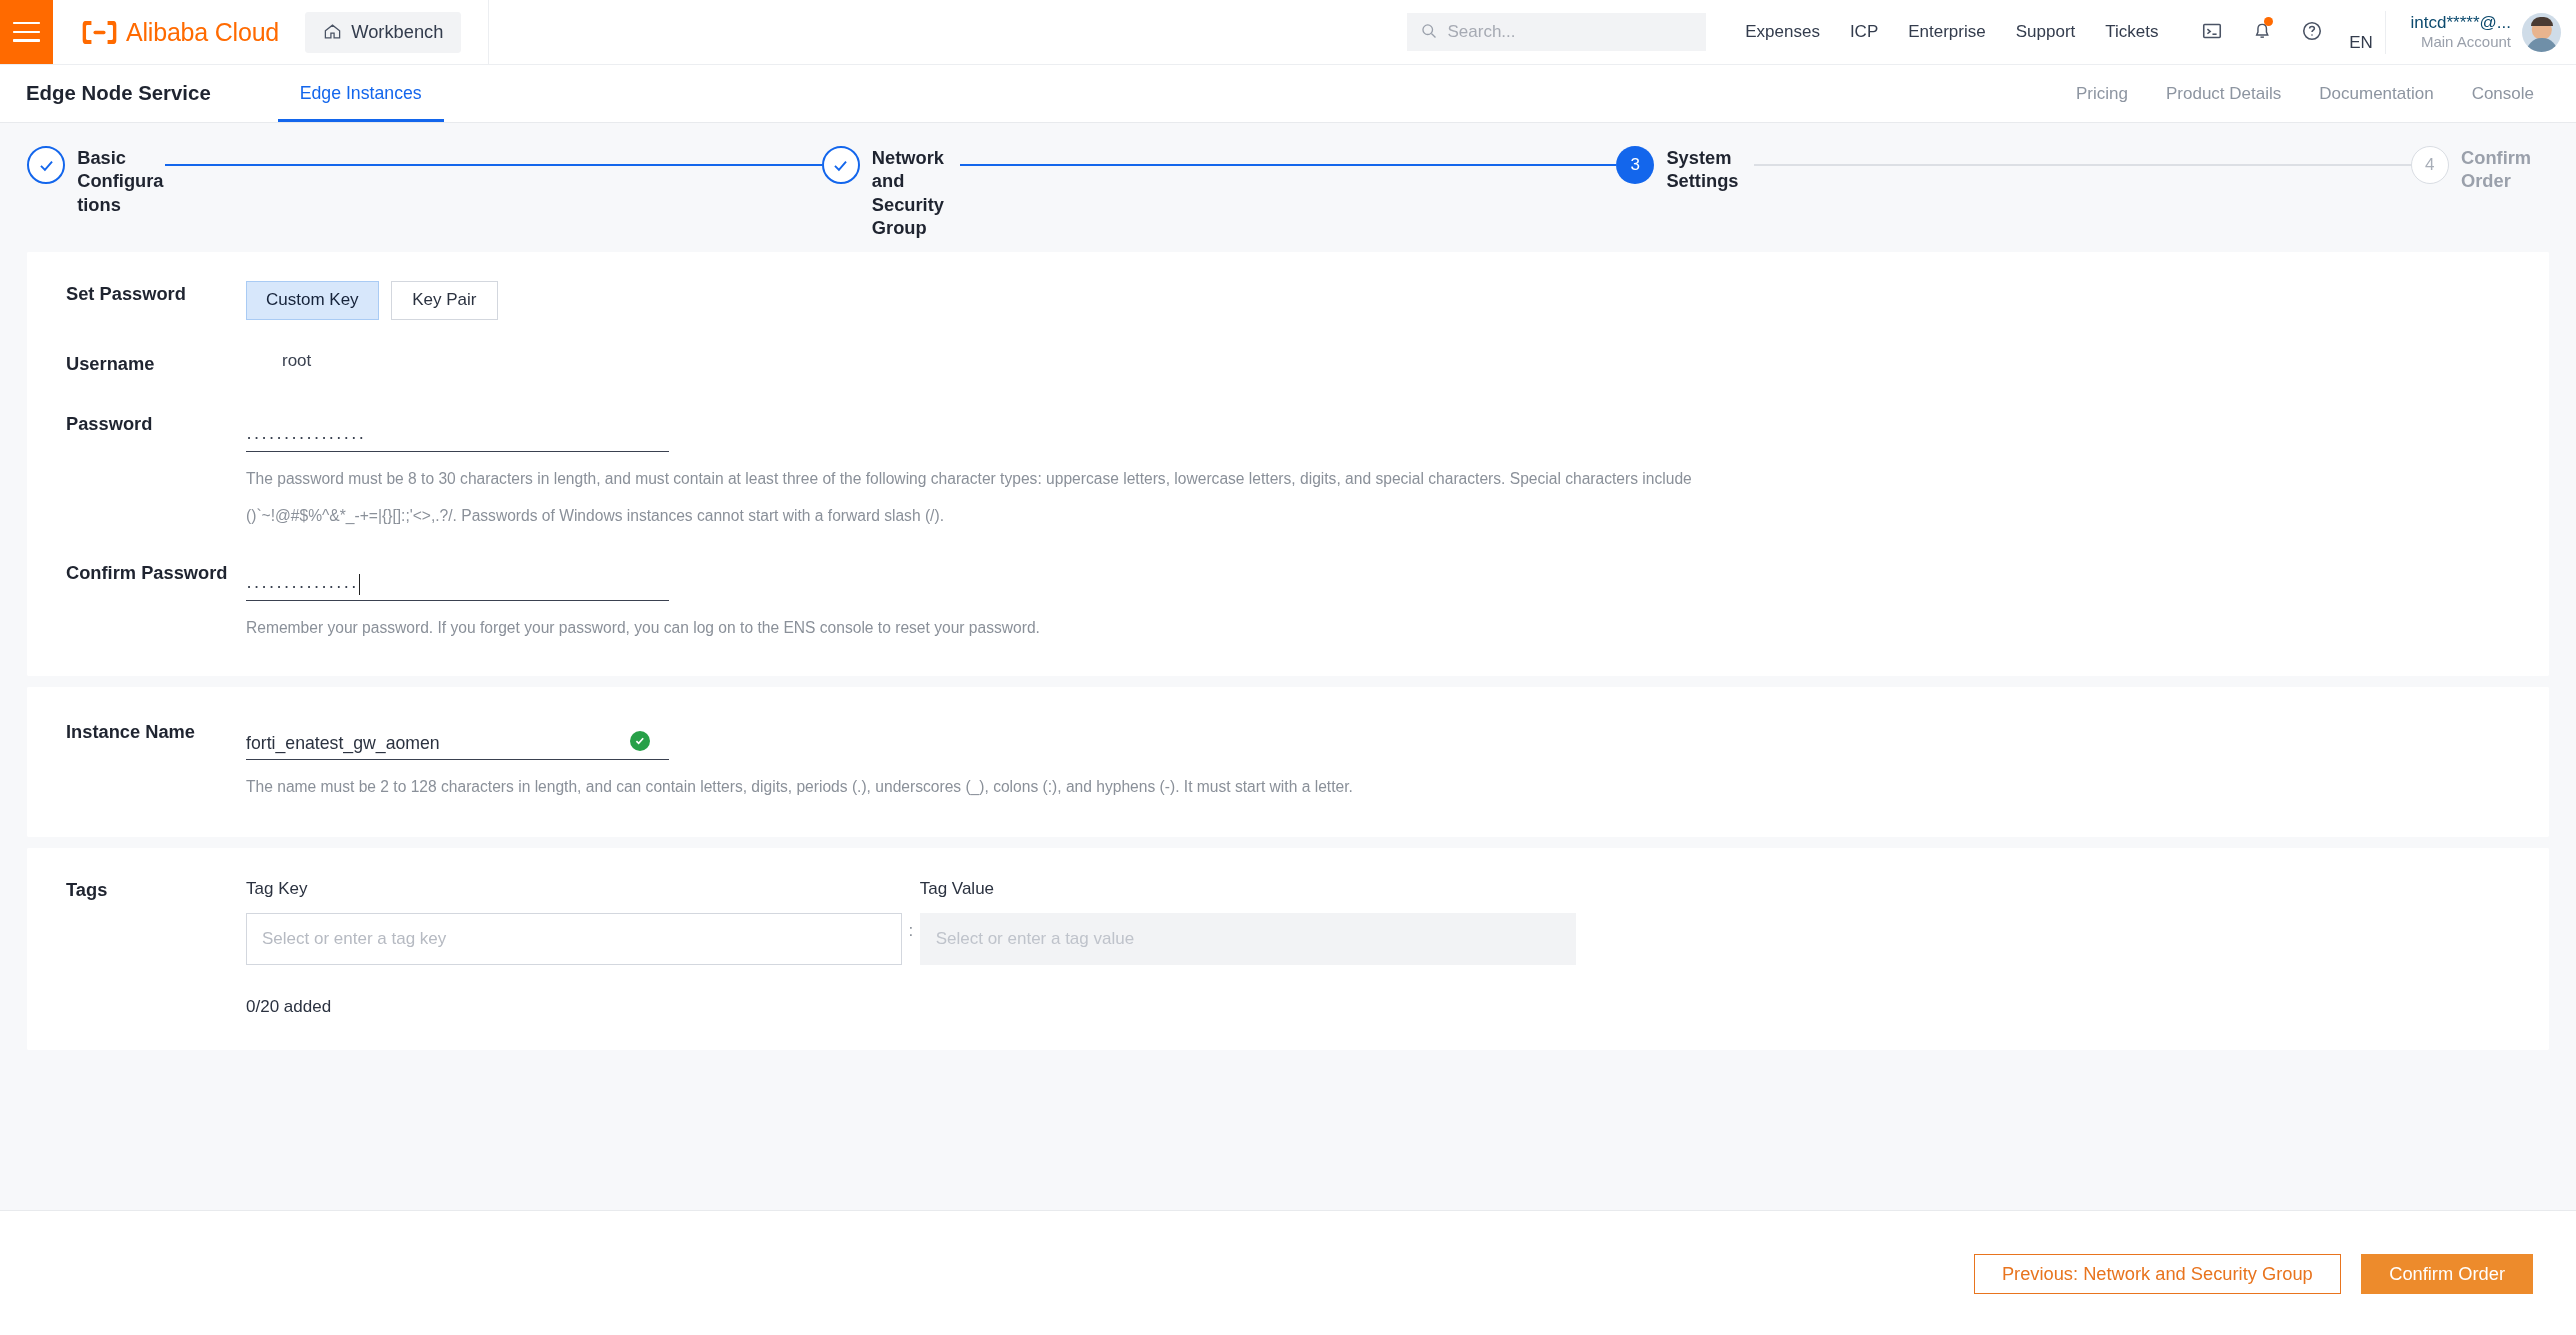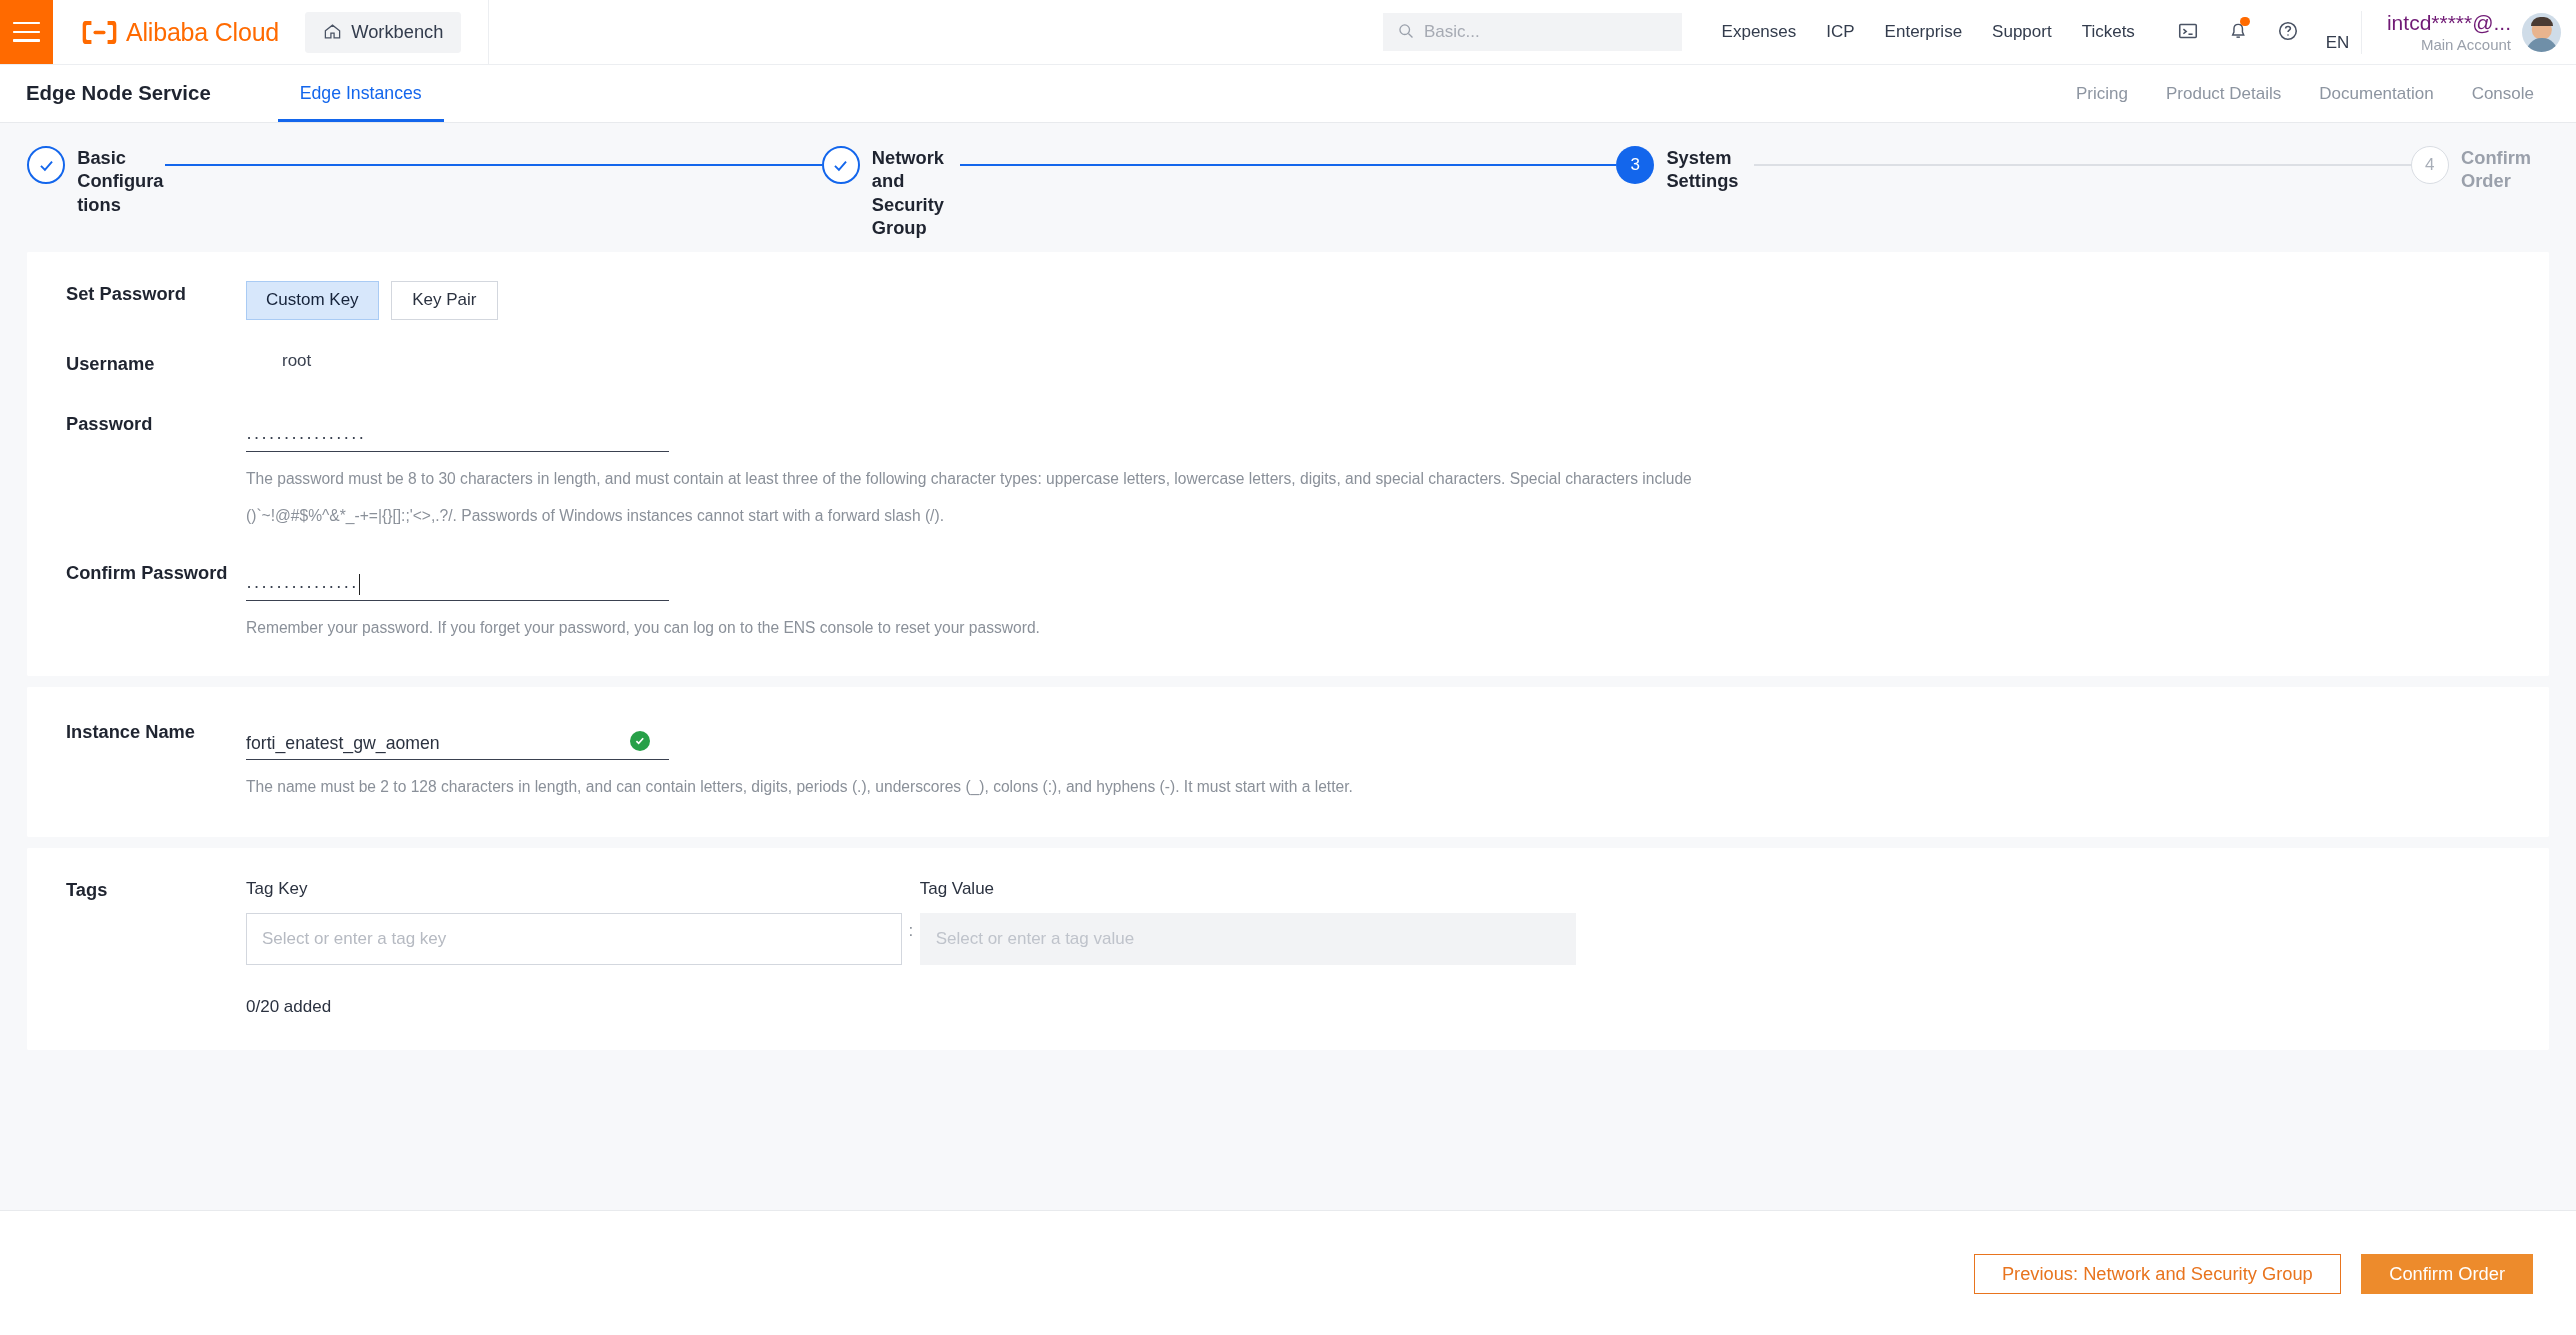--- a/index.html
+++ b/index.html
@@ -47,21 +47,21 @@
   }
   .topicons { display: flex; align-items: flex-end; gap: 0; margin-left: 13.6px; align-self: center; }
   .topicon { width: 50px; height: 41px; display: flex; align-items: center; justify-content: center; position: relative; cursor: pointer; }
   .dot-badge { position: absolute; top: 5.4px; right: 13.6px; width: 9.5px; height: 9.5px; border-radius: 50%; background: #ff6a00; }
   .lang { font-size: 17px; color: #333c4d; padding: 0 12.2px; cursor: pointer; }
   .account {
     display: flex; align-items: center; gap: 11px; padding: 0 15px 0 24.5px;
     border-left: 0.7px solid #eceef1; height: 43px; align-self: center; cursor: pointer;
   }
   .account-text { display: flex; flex-direction: column; align-items: flex-end; line-height: 1.25; }
-  .account-name { font-size: 21px; color: #701a75; white-space: nowrap; }
+  .account-name { font-size: 17px; color: #0c4a6e; white-space: nowrap; }
   .account-role { font-size: 15px; color: #9aa0ab; white-space: nowrap; }
   .avatar {
     width: 39px; height: 39px; border-radius: 50%; background: #cfdce8; position: relative; overflow: hidden; flex: 0 0 39px;
   }
   .avatar .face { position: absolute; left: 50%; top: 6.8px; transform: translateX(-50%); width: 20.4px; height: 20.4px; border-radius: 50%; background: #e8b48e; }
   .avatar .hair { position: absolute; left: 50%; top: 4.1px; transform: translateX(-50%); width: 22px; height: 9.5px; border-radius: 11px 11px 0 0; background: #4a3b33; }
   .avatar .body { position: absolute; left: 50%; bottom: -2.7px; transform: translateX(-50%); width: 31px; height: 16.3px; border-radius: 15px 15px 0 0; background: #6f8fa8; }
 
   
   .subbar {
@@ -204,21 +204,21 @@
 
   <div class="topbar-spacer"></div>
 
   <div class="search-box">
     <span>
       <svg width="17.7" height="17.7" viewBox="0 0 24 24" fill="none" stroke="#9aa0ab" stroke-width="1.8">
         <circle cx="10.5" cy="10.5" r="6.5"></circle>
           <path d="M15.5 15.5 L21 21"></path>
       </svg>
     </span>
-    <span class="search-ph">Basic...</span>
+    <span class="search-ph">Search...</span>
   </div>
 
   <nav class="topnav">
     <a>Expenses</a>
     <a>ICP</a>
     <a>Enterprise</a>
     <a>Support</a>
     <a>Tickets</a>
   </nav>
 

